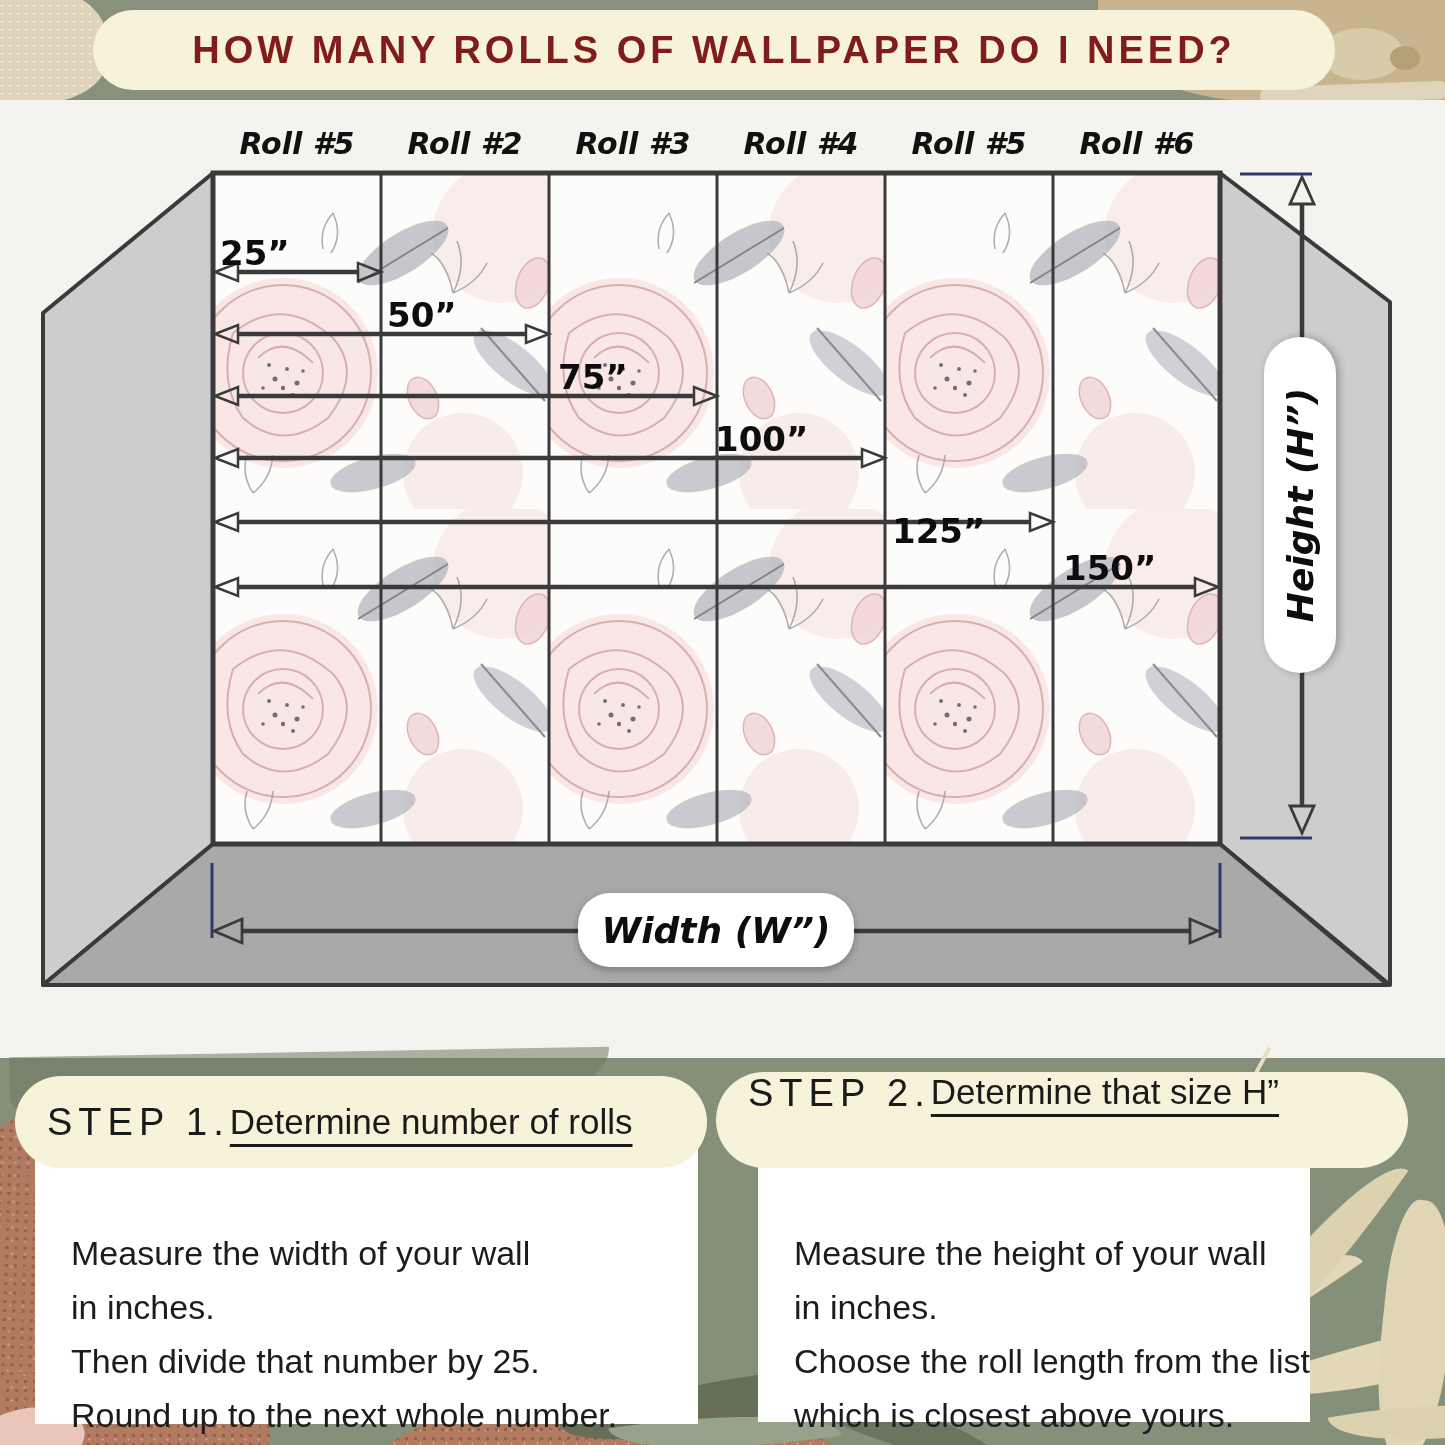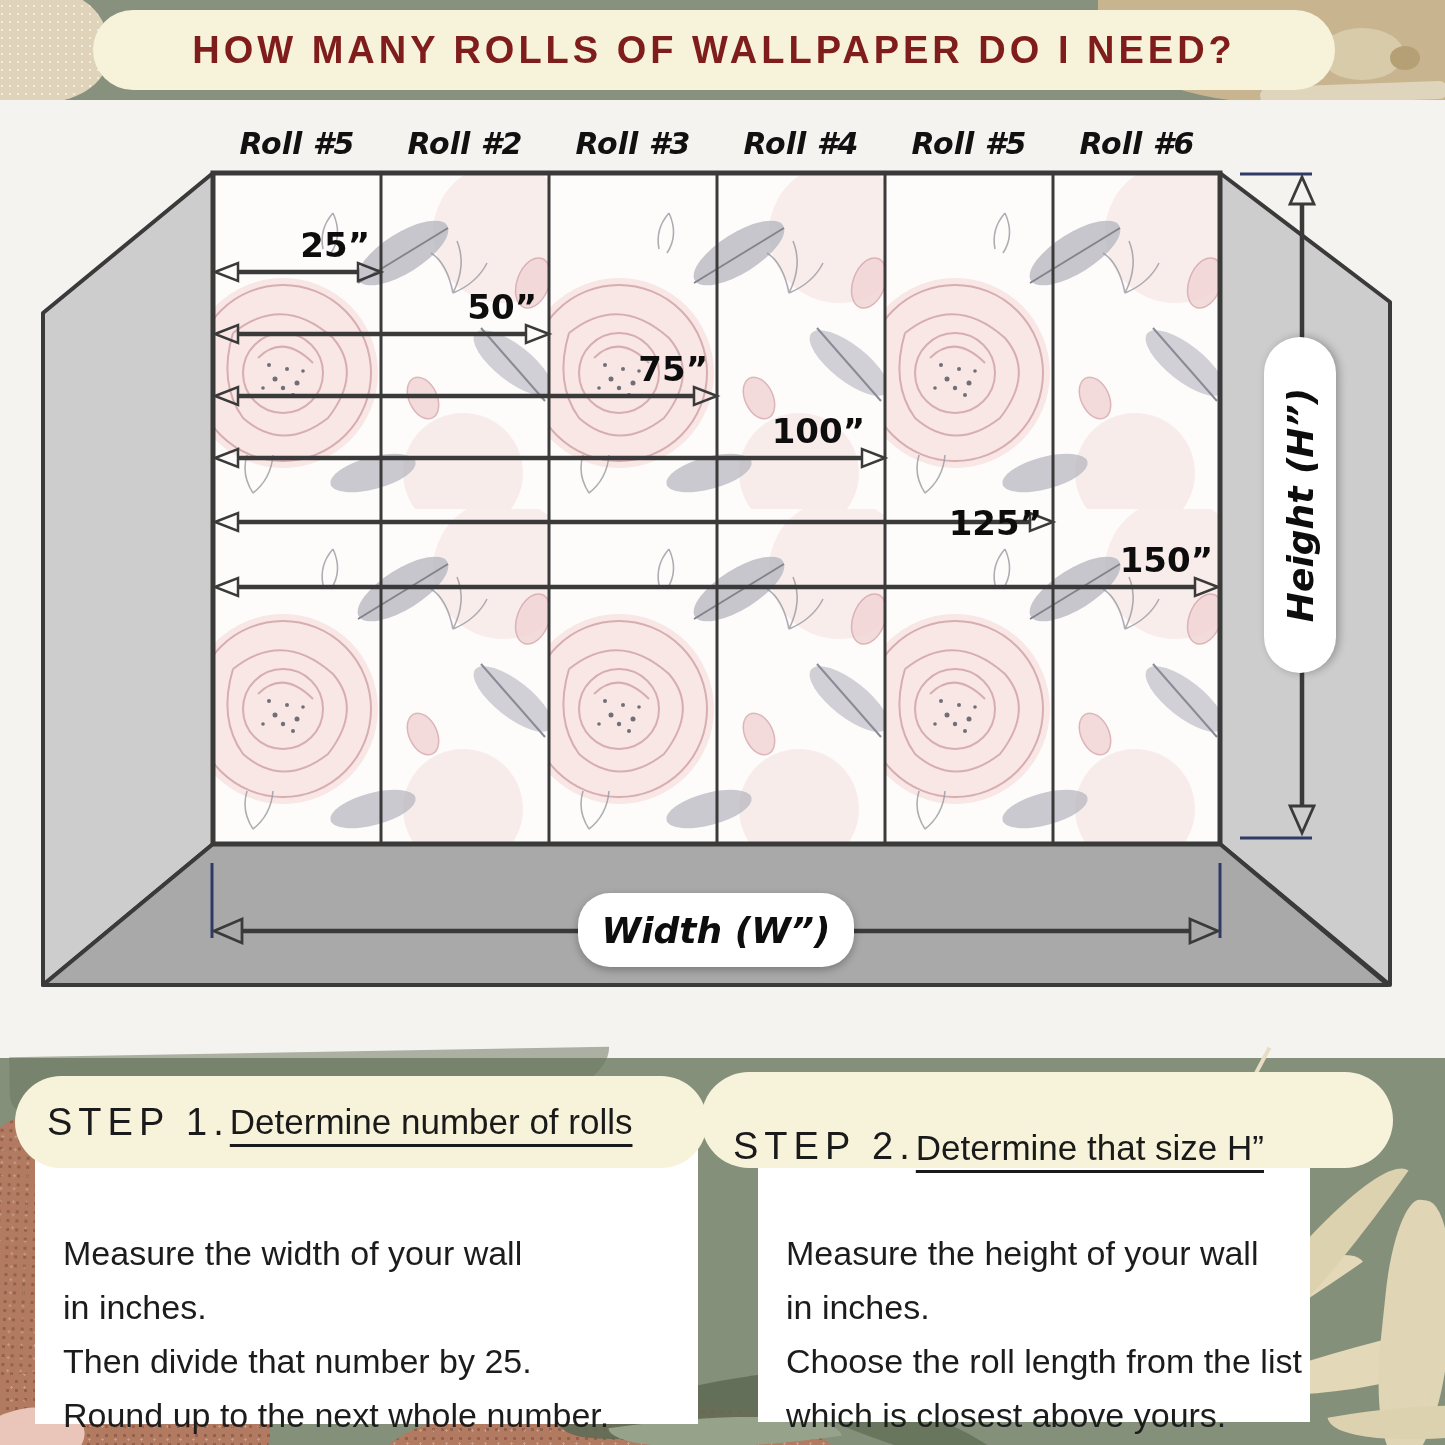--- a/index.html
+++ b/index.html
@@ -24,22 +24,22 @@
 
   
   .band-mid{position:absolute;left:0;top:100px;width:1445px;height:958px;background:#f5f3ef;}
   .diagram-svg{position:absolute;left:0;top:100px;width:1445px;height:958px;z-index:1;}
 
   .roll-label{position:absolute;top:126px;width:188px;text-align:center;z-index:2;
               font-family:"DejaVu Sans",sans-serif;font-style:italic;font-weight:700;
               font-size:30px;color:#111;}
   .rl0{left:203px}.rl1{left:371px}.rl2{left:539px}.rl3{left:707px}.rl4{left:875px}.rl5{left:1043px}
 
-  .m-label{position:absolute;width:150px;text-align:right;z-index:2;
-           font-family:"DejaVu Sans",sans-serif;font-weight:700;font-size:34px;color:#0d0d0d;}
+  .m-label{position:absolute;width:150px;text-align:left;z-index:2;
+           font-family:"DejaVu Sans",sans-serif;font-weight:700;font-size:34px;color:#0d0d0d;margin-top:8px;}
   .ml0{left:220px;top:225px}.ml1{left:387px;top:287px}.ml2{left:558px;top:349px}
   .ml3{left:715px;top:411px}.ml4{left:892px;top:503px}.ml5{left:1063px;top:540px}
 
   .width-pill{position:absolute;left:578px;top:893px;width:276px;height:74px;background:#fff;
               border-radius:32px;display:flex;align-items:center;justify-content:center;z-index:2;
               box-shadow:0 3px 8px rgba(0,0,0,.28);}
   .width-pill span,.height-pill span{font-family:"DejaVu Sans",sans-serif;font-style:italic;
               font-weight:700;font-size:36px;color:#0d0d0d;white-space:nowrap;}
   .height-pill{position:absolute;left:1132px;top:469px;width:336px;height:72px;background:#fff;
                border-radius:36px;display:flex;align-items:center;justify-content:center;z-index:2;
@@ -65,28 +65,28 @@
   .leaf-cream-1{left:1045px;top:242px;width:330px;height:62px;background:#e3d8b7;transform:rotate(-35deg);}
   .leaf-cream-2{left:1150px;top:192px;width:300px;height:55px;background:#ddd2b0;transform:rotate(-55deg);}
   .leaf-cream-3{left:1255px;top:272px;width:280px;height:58px;background:#e3d8b7;transform:rotate(-20deg);}
   .leaf-cream-4{left:1382px;top:142px;width:68px;height:260px;background:#e0d5b4;border-radius:40% 60% 50% 50%;transform:rotate(6deg);}
   .leaf-cream-5{left:1330px;top:342px;width:200px;height:45px;background:#ddd2b0;transform:rotate(-10deg);}
   .stem-1{left:1237px;top:-18px;width:4px;height:130px;background:#e6ddc2;transform:rotate(28deg);}
 
   .step-pill{position:absolute;background:#f7f3da;display:flex;align-items:baseline;
              padding-left:32px;z-index:3;box-sizing:border-box;}
   .step-pill-1{left:15px;top:18px;width:692px;height:92px;border-radius:46px;align-items:center;}
-  .step-pill-2{left:701px;top:14px;width:692px;height:96px;border-radius:48px;align-items:flex-end;}
+  .step-pill-2{left:716px;top:14px;width:692px;height:96px;border-radius:48px;align-items:flex-start;}
   .step-word{font-size:38px;letter-spacing:6px;color:#1a1a1a;white-space:nowrap;}
   .step-heading{font-size:35px;color:#1a1a1a;white-space:nowrap;text-decoration:underline;
                 text-decoration-thickness:3px;text-underline-offset:10px;}
   .step-box{position:absolute;background:#fff;z-index:2;box-sizing:border-box;}
   .step-box-1{left:35px;top:72px;width:663px;height:294px;padding:96px 0 0 28px;}
   .step-box-2{left:758px;top:72px;width:552px;height:292px;padding:96px 8px 0 28px;}
-  .step-line{font-size:34px;line-height:54px;color:#1c1c1c;white-space:nowrap;}
+  .step-line{font-size:34px;line-height:54px;color:#1c1c1c;white-space:nowrap;margin-left:8px;}
 </style>
 </head>
 <body>
 
 <div class="page">
 
   <div class="band-top">
     <div class="patch-tl"></div>
     <div class="patch-tr"></div>
     <div class="patch-tr-light"></div>

